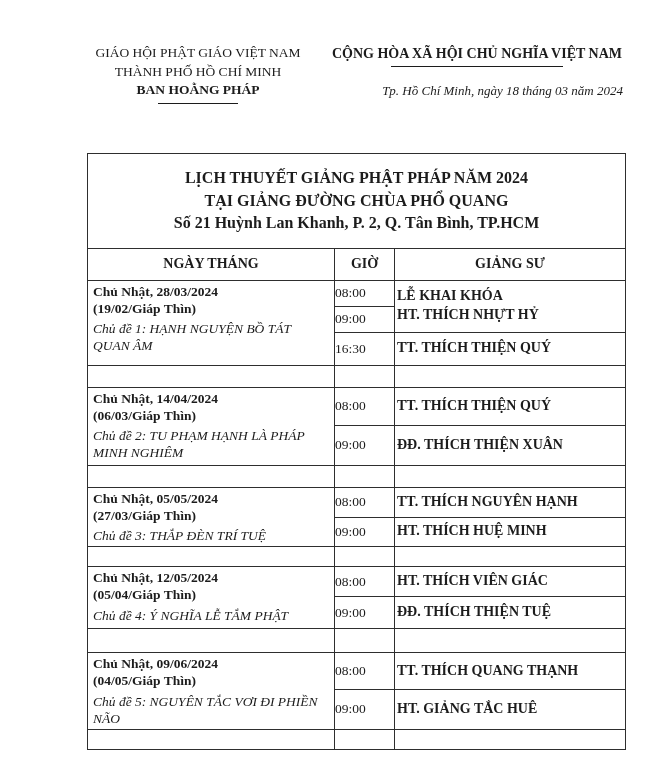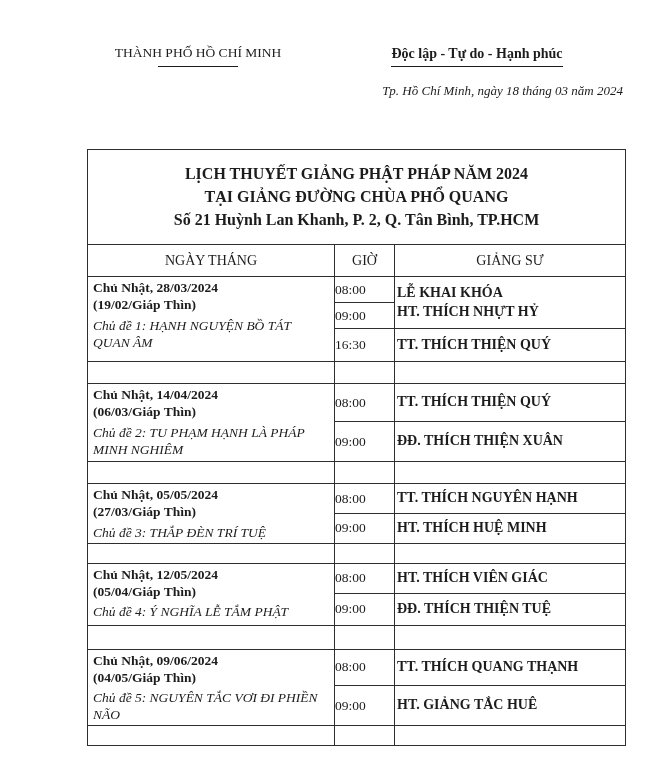--- a/index.html
+++ b/index.html
@@ -26,21 +26,21 @@
   table.schedule {
     border-collapse:collapse; table-layout:fixed;
     margin:49px 0 0 87px; width:538px;
   }
   .schedule td, .schedule th { border:1.5px solid var(--border); overflow:hidden; }
   col.c-date { width:247px; } col.c-time { width:60px; } col.c-speaker { width:231px; }
 
   .title-cell { height:95px; text-align:center; vertical-align:middle; padding:6px 4px; }
   .title-cell div { font-weight:bold; font-size:16px; line-height:1.42; }
 
-  .head-row th { height:32px; font-size:14px; font-weight:normal; text-align:center; vertical-align:middle; }
+  .head-row th { height:32px; font-size:14px; font-weight:bold; text-align:center; vertical-align:middle; }
 
   .date-cell { vertical-align:top; padding:2px 4px 2px 5px; }
   .date-line  { font-weight:bold; font-size:13.5px; line-height:1.27; }
   .theme-line { font-style:italic; font-size:13.5px; line-height:1.27; margin-top:3px; }
 
   .time-cell { text-align:left; vertical-align:middle; font-size:13.5px; }
   .speaker-cell { vertical-align:middle; padding-left:2px; font-weight:bold; font-size:14px; line-height:1.35; }
 
   
   tr.h26 { height:26px; } tr.h27 { height:27px; } tr.h30 { height:30px; }
@@ -48,25 +48,27 @@
   tr.h38 { height:38px; } tr.h40 { height:40px; }
   tr.sep20 { height:20px; } tr.sep22 { height:22px; } tr.sep24 { height:24px; }
 </style>
 </head>
 <body>
 
 <div class="page">
 
   <div class="org-header">
     <div class="org-left">
+      <div>GIÁO HỘI PHẬT GIÁO VIỆT NAM</div>
       <div>THÀNH PHỐ HỒ CHÍ MINH</div>
+      <div class="bold">BAN HOẰNG PHÁP</div>
       <div class="rule rule-left"></div>
     </div>
     <div class="org-right">
-      <div class="bold">Độc lập - Tự do - Hạnh phúc</div>
+      <div class="bold">CỘNG HÒA XÃ HỘI CHỦ NGHĨA VIỆT NAM</div>
       <div class="rule rule-right"></div>
       <div class="dateline italic">Tp. Hồ Chí Minh, ngày 18 tháng 03 năm 2024</div>
     </div>
   </div>
 
   <table class="schedule">
     <colgroup>
         <col class="c-date">
         <col class="c-time">
         <col class="c-speaker">

